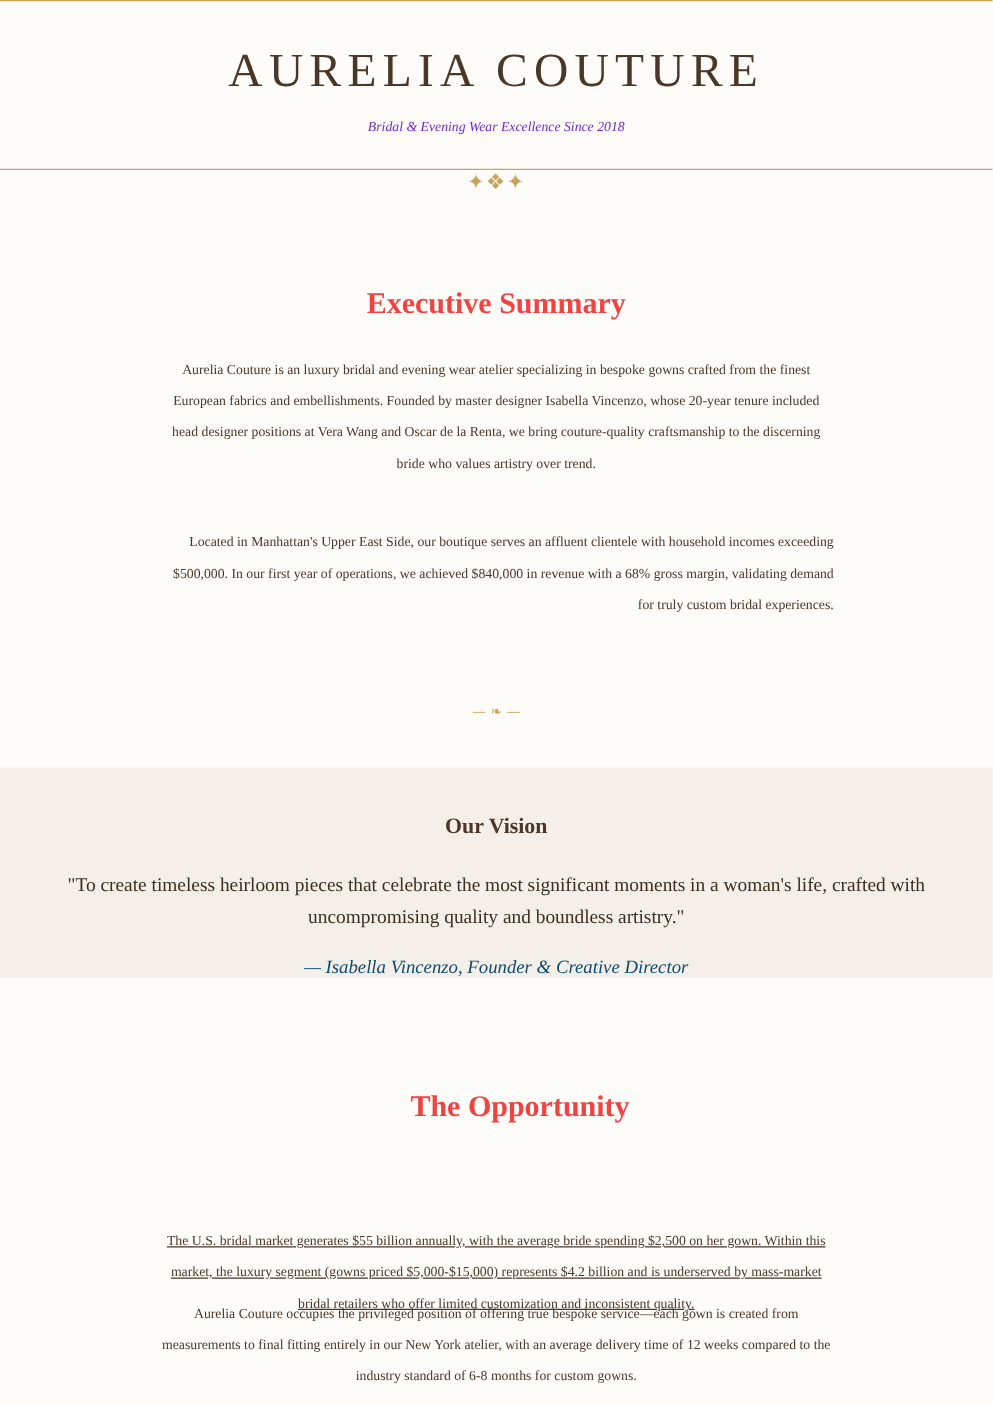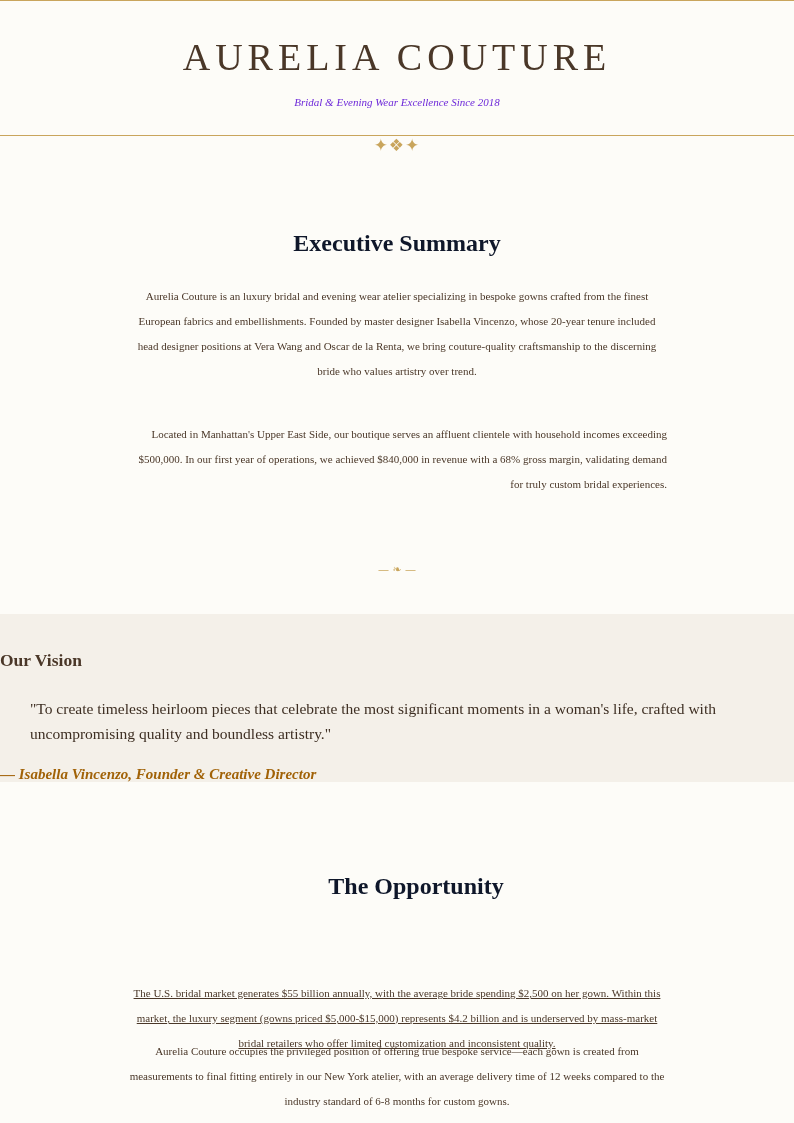--- a/index.html
+++ b/index.html
@@ -40,56 +40,56 @@
       position: absolute;
       top: 134px; left: 0; right: 0;
       font-size: 17px;
       color: #c9a55c;
       letter-spacing: 1px;
     }
     .section { text-align: center; }
     .section h2 {
       font-family: "Liberation Serif", serif;
       font-weight: bold;
-      color: #0f172a;
+      color: #ef4444;
       font-size: 24px;
       margin: 0;
     }
     .section p {
       font-family: "Liberation Serif", serif;
       font-size: 11px;
       line-height: 25px;
       color: #4a3728;
       margin: 0 auto;
       width: 540px;
     }
     .p1 { position: absolute; top: 284px; left: 127px; width: 540px; }
     .p2 { position: absolute; top: 422px; left: 127px; width: 540px; text-align: right; }
     .divider {
       position: absolute; top: 563px; left: 0; right: 0;
       text-align: center; color: #c9a55c; font-size: 11px;
     }
     .vision {
       position: absolute; top: 614px; left: 0; right: 0; height: 168px;
-      background: #f4f0e9;  padding-left: 37px;
+      background: #f4f0e9; text-align: center; padding-left: 37px;
     }
     .vision h3 {
       position: absolute; top: 36px; left: 0; right: 0; margin: 0;
       font-family: "Liberation Serif", serif; font-weight: bold;
       font-size: 17.5px; color: #4a3728;
     }
     .vision .quote {
       position: absolute; top: 82px; left: 30px; right: 30px; margin: 0;
       font-family: "Liberation Serif", serif;
       font-size: 15.5px; line-height: 25px; color: #3d2e22;
     }
     .vision .attrib {
       position: absolute; top: 152px; left: 0; right: 0; margin: 0;
       font-family: "Liberation Serif", serif; font-style: italic;
-      font-size: 15px; color: #a16207; font-weight: bold;
+      font-size: 15px; color: #0c4a6e;
     }
     .opp h2 { position: absolute; top: 873px; left: 0; right: 0; padding-left: 38px; }
     .p3 { position: absolute; top: 981px; left: 127px; width: 540px; text-decoration: underline; }
     .p4 { position: absolute; top: 1039px; left: 127px; width: 540px; }
   </style>
 </head>
 <body>
 
 <div class="header">
   <div class="brand">AURELIA COUTURE</div>

